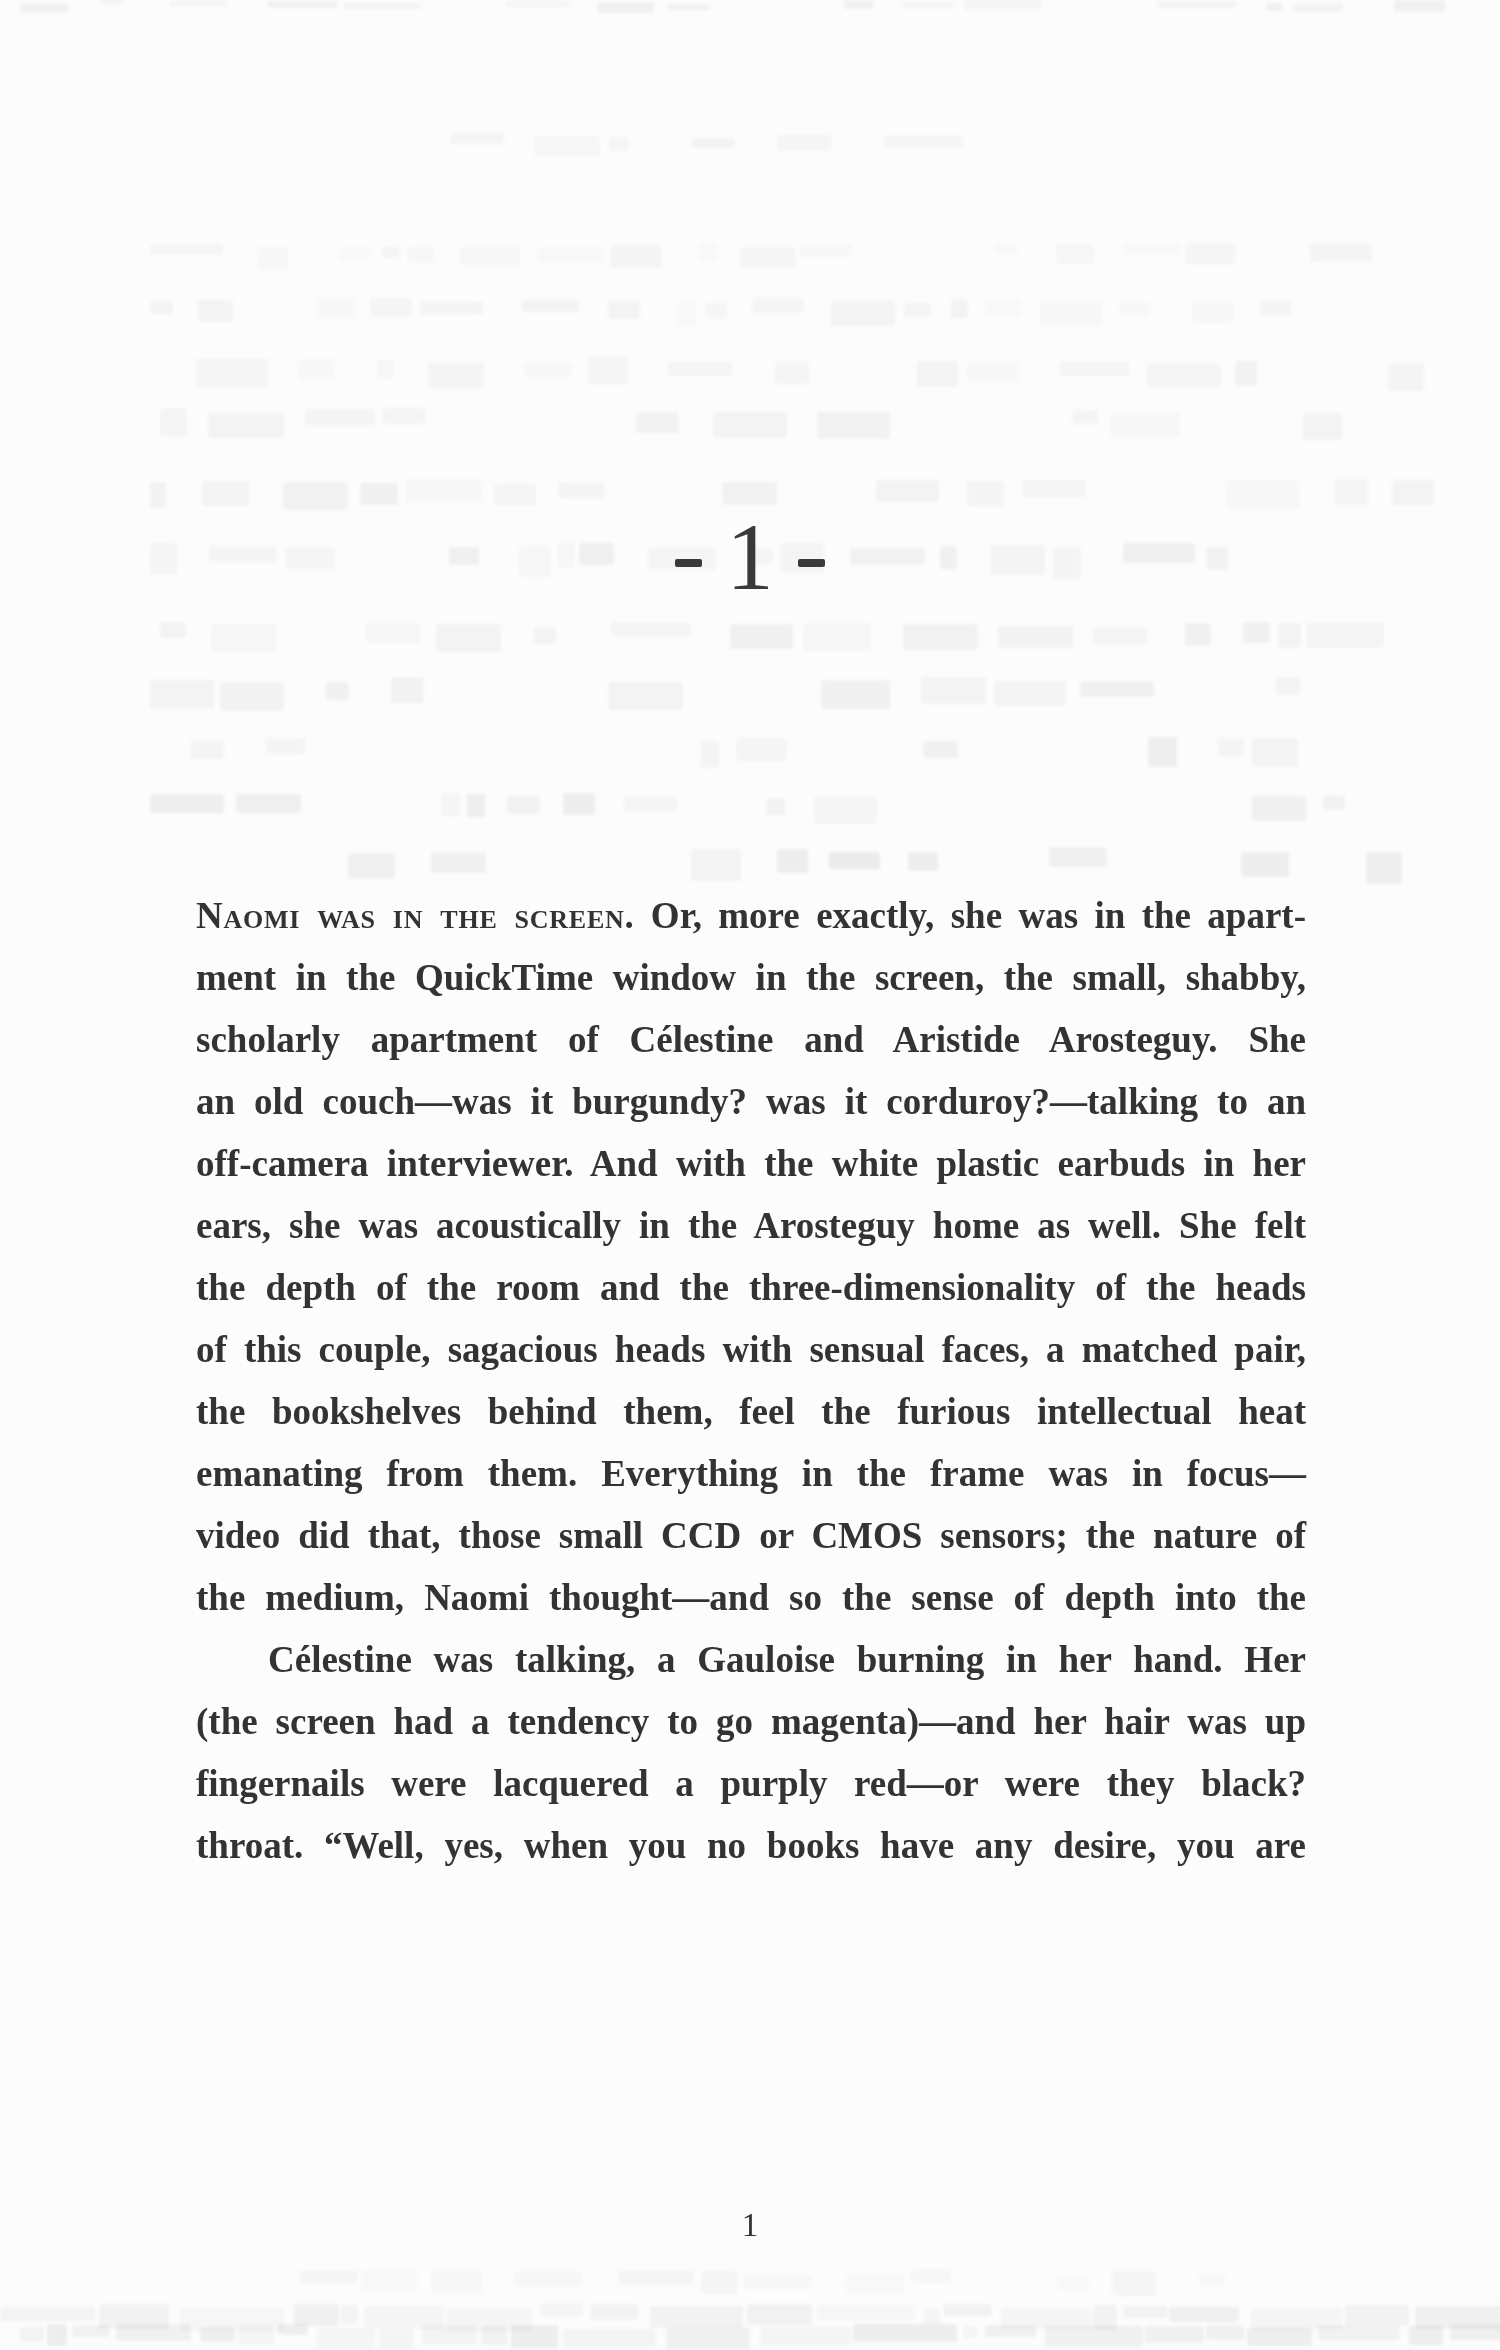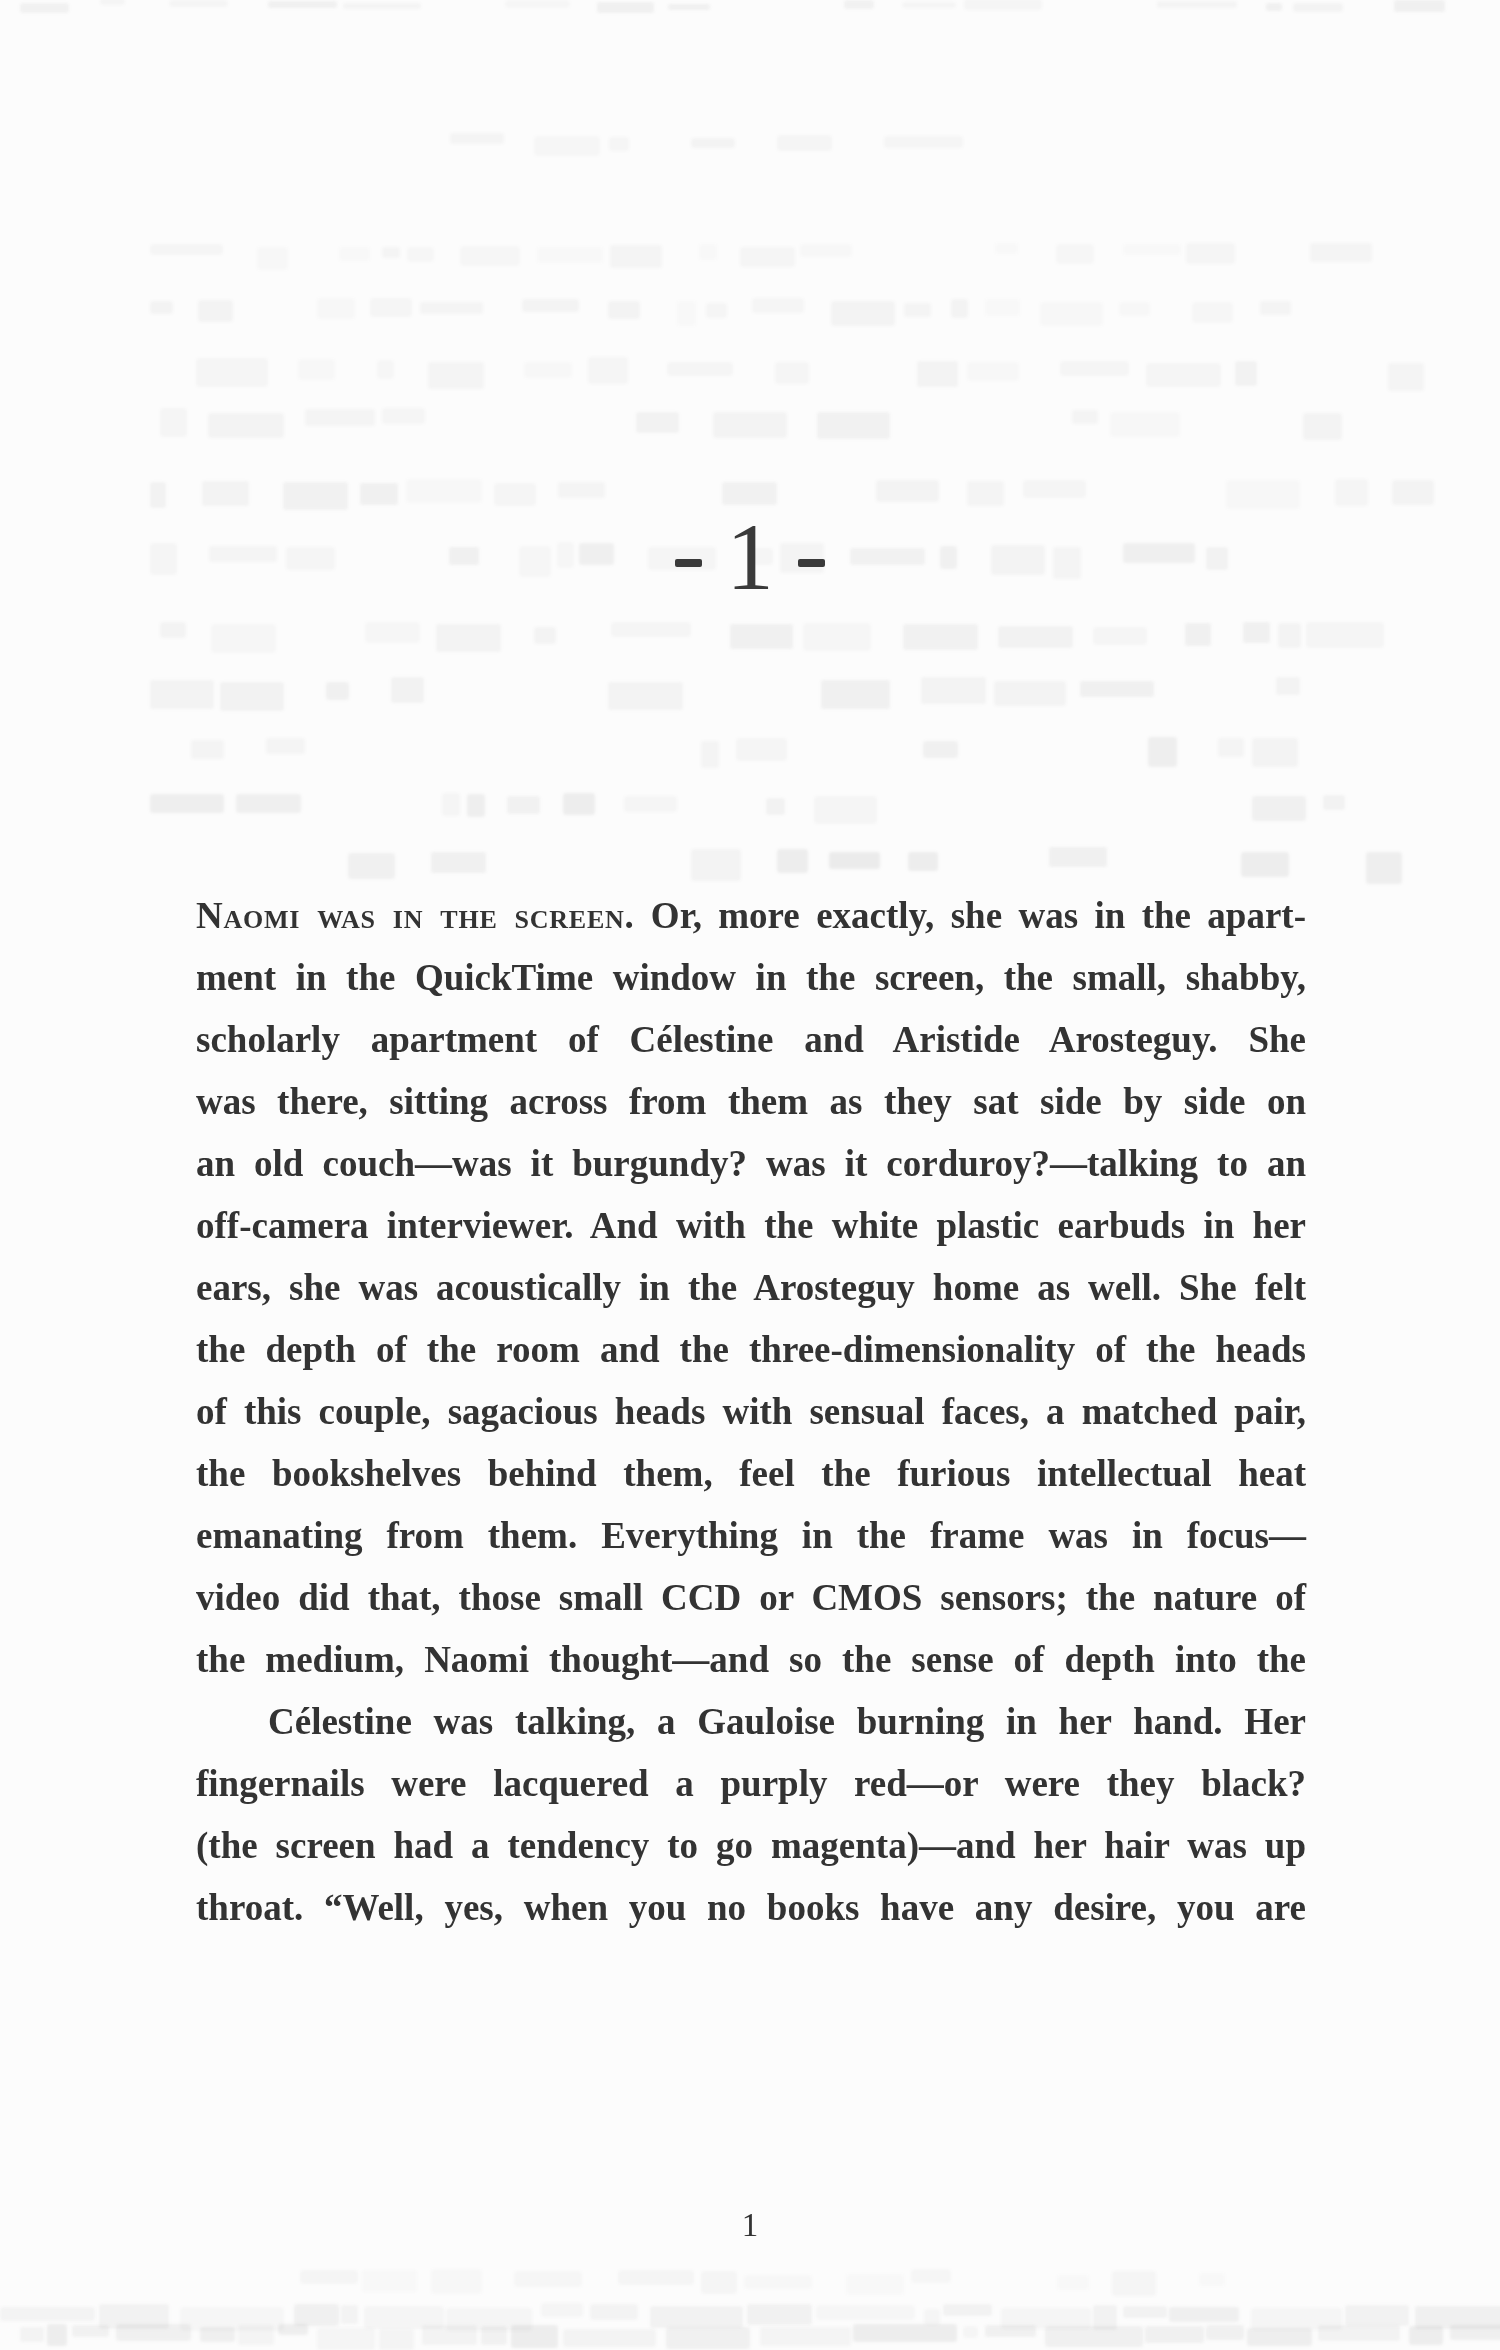--- a/index.html
+++ b/index.html
@@ -325,34 +325,33 @@
     <span class="hdash"></span>
     <span class="hnum">1</span>
     <span class="hdash"></span>
   </div>
 
   <div class="text-block" id="text-block">
       <div class="paragraph">
         <div class="line"><span class="sc">Naomi was in the screen.</span> Or, more exactly, she was in the apart-</div>
         <div class="line">ment in the QuickTime window in the screen, the small, shabby,</div>
         <div class="line">scholarly apartment of Célestine and Aristide Arosteguy. She</div>
-        <div class="line">was there, sitting across from them as they sat side by side on</div>
         <div class="line">an old couch—was it burgundy? was it corduroy?—talking to an</div>
         <div class="line">off-camera interviewer. And with the white plastic earbuds in her</div>
         <div class="line">ears, she was acoustically in the Arosteguy home as well. She felt</div>
         <div class="line">the depth of the room and the three-dimensionality of the heads</div>
         <div class="line">of this couple, sagacious heads with sensual faces, a matched pair,</div>
         <div class="line">the bookshelves behind them, feel the furious intellectual heat</div>
         <div class="line">emanating from them. Everything in the frame was in focus—</div>
         <div class="line">video did that, those small CCD or CMOS sensors; the nature of</div>
         <div class="line">the medium, Naomi thought—and so the sense of depth into the</div>
       </div>
       <div class="paragraph indent">
         <div class="line">Célestine was talking, a Gauloise burning in her hand. Her</div>
+        <div class="line">(the screen had a tendency to go magenta)—and her hair was up</div>
         <div class="line">fingernails were lacquered a purply red—or were they black?</div>
-        <div class="line">(the screen had a tendency to go magenta)—and her hair was up</div>
         <div class="line">throat. “Well, yes, when you no books have any desire, you are</div>
       </div>
     </div>
 
   <div class="folio">1</div>
 
 </div>
 
 </body></html>

